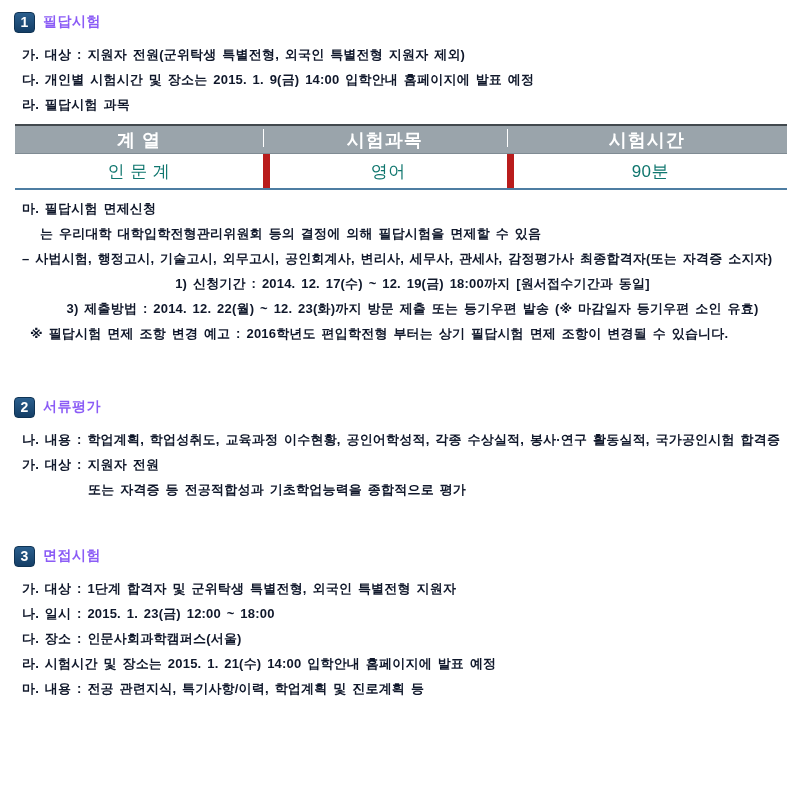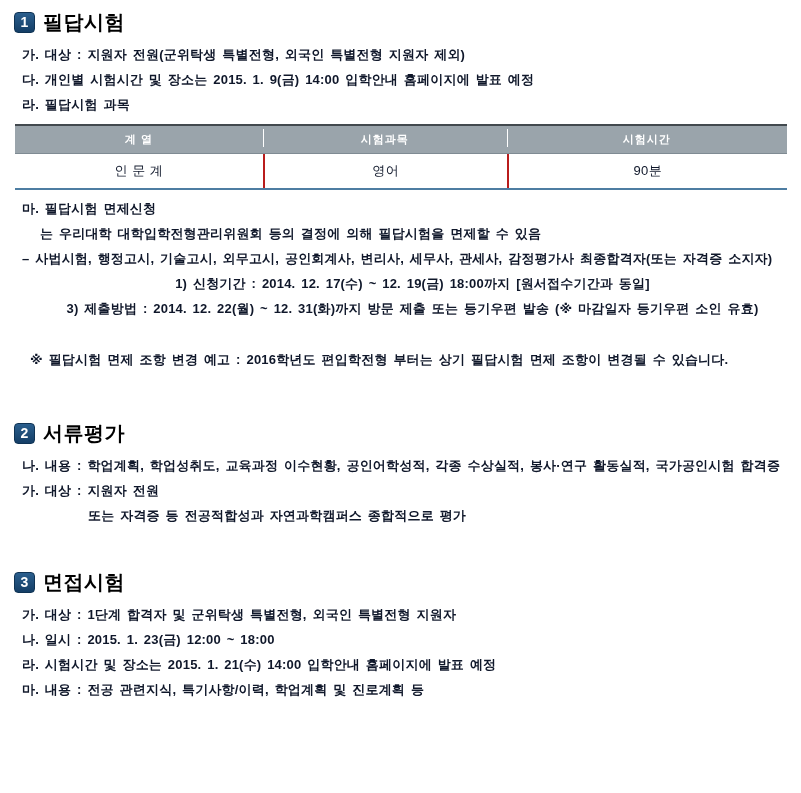--- a/index.html
+++ b/index.html
@@ -33,85 +33,85 @@
     border: 1px solid #0f3354;
     box-sizing: border-box;
     color: #ffffff;
     font-weight: bold;
     font-size: 14px;
     display: flex;
     align-items: center;
     justify-content: center;
   }
   .sec-title {
-    font-size: 20px;
+    font-size: 14px;
     font-weight: bold;
-    color: #000000;
+    color: #8b5cf6;
     letter-spacing: 0.5px;
   }
   .line {
     font-size: 13px;
     line-height: 25px;
     white-space: nowrap;
     word-spacing: 2px;
     letter-spacing: 0.2px;
     color: #0f172a;
     font-weight: bold;
   }
   .ind-a    { padding-left: 8px; }
   .ind-dash { padding-left: 8px; }
   .ind-dash2{ padding-left: 26px; }
   .ind-num  { padding-left: 24px; text-align: center; }
-  .ind-note { padding-left: 16px; margin-top: 26px; }
+  .ind-note { padding-left: 16px; }
   .ind-cont2{ padding-left: 74px; }
 
   table.exam-table {
     border-collapse: separate;
     border-spacing: 0;
     width: 772px;
     margin: 7px 0 6px 1px;
     border-top: 2px solid #42494e;
     border-bottom: 2px solid #4d7da2;
     table-layout: fixed;
   }
   table.exam-table col.c1 { width: 32.1%; }
   table.exam-table col.c2 { width: 31.6%; }
   table.exam-table col.c3 { width: 36.3%; }
   table.exam-table th {
     background: #9aa4ab;
     color: #ffffff;
-    font-size: 11px;
+    font-size: 18px;
     font-weight: bold;
     height: 25px;
     text-align: center;
     border-bottom: 1px solid #7f8b93;
     position: relative;
     letter-spacing: 1px;
   }
   table.exam-table th:not(:first-child)::before {
     content: "";
     position: absolute;
     left: 0;
     top: 3px;
     bottom: 6px;
     width: 1px;
     background: #ffffff;
   }
   table.exam-table td {
-    font-size: 13px;
-    color: #0f172a;
+    font-size: 17px;
+    color: #0f766e;
     height: 32px;
     text-align: center;
     letter-spacing: 0.5px;
   }
   table.exam-table tbody tr + tr td {
     border-top: 1px solid #bfbfbf;
   }
   table.exam-table td:not(:first-child) {
-    border-left: 2px solid #b91c1c;
+    border-left: 7px solid #b91c1c;
   }
 
   .sec-1 { margin-bottom: 0; }
   .sec-2 { margin-top: 49px; }
   .sec-3 { margin-top: 42px; }
 </style>
 </head>
 <body>
 
 <div class="page">
@@ -144,38 +144,39 @@
           <td>영어</td>
           <td>90분</td>
         </tr>
       </tbody>
     </table>
 
     <div class="line ind-a">마. 필답시험 면제신청</div>
     <div class="line ind-dash2">는 우리대학 대학입학전형관리위원회 등의 결정에 의해 필답시험을 면제할 수 있음</div>
     <div class="line ind-dash">– 사법시험, 행정고시, 기술고시, 외무고시, 공인회계사, 변리사, 세무사, 관세사, 감정평가사 최종합격자(또는 자격증 소지자)</div>
     <div class="line ind-num">1) 신청기간 : 2014. 12. 17(수) ~ 12. 19(금) 18:00까지 [원서접수기간과 동일]</div>
-    <div class="line ind-num">3) 제출방법 : 2014. 12. 22(월) ~ 12. 31(화)까지 방문 제출 또는 등기우편 발송 (※ 마감일자 등기우편 소인 유효)</div>
+    <div class="line ind-num">3) 제출방법 : 2014. 12. 22(월) ~ 12. 23(화)까지 방문 제출 또는 등기우편 발송 (※ 마감일자 등기우편 소인 유효)</div>
     <div class="line ind-note">※ 필답시험 면제 조항 변경 예고 : 2016학년도 편입학전형 부터는 상기 필답시험 면제 조항이 변경될 수 있습니다.</div>
   </section>
 
   <section class="sec-2">
     <div class="sec-header">
       <span class="badge">2</span>
       <span class="sec-title">서류평가</span>
     </div>
     <div class="line ind-a">나. 내용 : 학업계획, 학업성취도, 교육과정 이수현황, 공인어학성적, 각종 수상실적, 봉사·연구 활동실적, 국가공인시험 합격증</div>
     <div class="line ind-a">가. 대상 : 지원자 전원</div>
-    <div class="line ind-cont2">또는 자격증 등 전공적합성과 자연과학캠퍼스 종합적으로 평가</div>
+    <div class="line ind-cont2">또는 자격증 등 전공적합성과 기초학업능력을 종합적으로 평가</div>
   </section>
 
   <section class="sec-3">
     <div class="sec-header">
       <span class="badge">3</span>
       <span class="sec-title">면접시험</span>
     </div>
     <div class="line ind-a">가. 대상 : 1단계 합격자 및 군위탁생 특별전형, 외국인 특별전형 지원자</div>
     <div class="line ind-a">나. 일시 : 2015. 1. 23(금) 12:00 ~ 18:00</div>
+    <div class="line ind-a">다. 장소 : 인문사회과학캠퍼스(서울)</div>
     <div class="line ind-a">라. 시험시간 및 장소는 2015. 1. 21(수) 14:00 입학안내 홈페이지에 발표 예정</div>
     <div class="line ind-a">마. 내용 : 전공 관련지식, 특기사항/이력, 학업계획 및 진로계획 등</div>
   </section>
 
 </div>
 
 </body></html>

